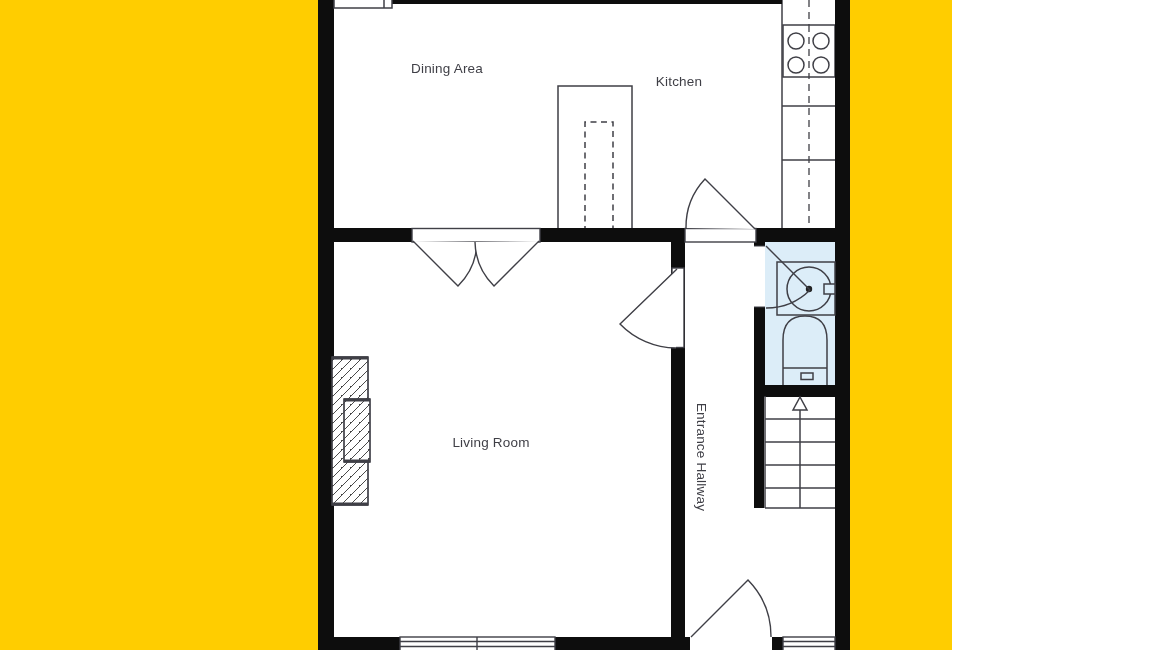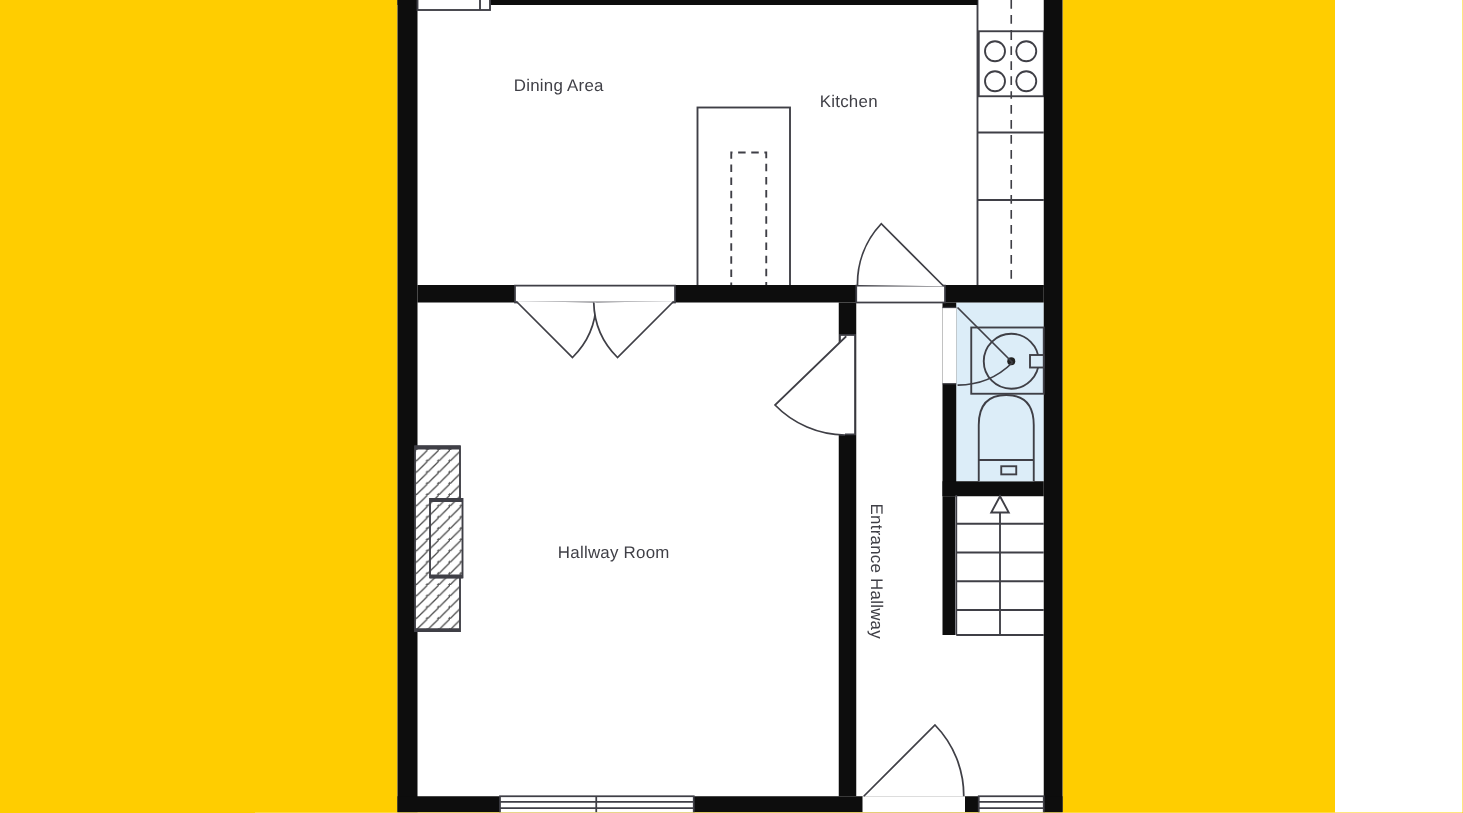--- a/index.html
+++ b/index.html
@@ -6,21 +6,21 @@
     --bg:#FFCD00;
     --wall:#0D0D0D;
     --line:#3F3F46;
     --bath:#DCEDF8;
     --label:#3F3F46;
     --floor:#FFFFFF;
   }
   html,body{margin:0;padding:0;}
   body{font-family:"Liberation Sans", sans-serif;}
   .stage{
-    position:relative;width:1068px;height:650px;overflow:hidden;
+    position:relative;width:952px;height:650px;overflow:hidden;
     background:var(--bg);
     text-decoration:underline;
   }
   .floor{
     position:absolute;left:318px;top:0;width:532px;height:650px;
     background:var(--floor);
   }
   svg.plan{position:absolute;left:0;top:0;width:1170px;height:650px;}
   .room-label{
     position:absolute;color:var(--label);font-size:13.5px;letter-spacing:.2px;
@@ -158,15 +158,15 @@
     </g>
     <g stroke="#3F3F46" stroke-width="1.4">
       <rect x="783" y="637" width="52" height="16" fill="#FFFFFF"></rect>
       <line x1="783" y1="641.5" x2="835" y2="641.5"></line>
       <line x1="783" y1="646.5" x2="835" y2="646.5"></line>
     </g>
   </svg>
 
   <div class="room-label" style="left:447px;top:68px;">Dining Area</div>
   <div class="room-label" style="left:679px;top:81px;">Kitchen</div>
-  <div class="room-label" style="left:491px;top:442px;">Hallway Room</div>
+  <div class="room-label" style="left:491px;top:442px;">Living Room</div>
   <div class="room-label vertical" style="left:701px;top:457px;">Entrance Hallway</div>
 </div>
 
 </body></html>

